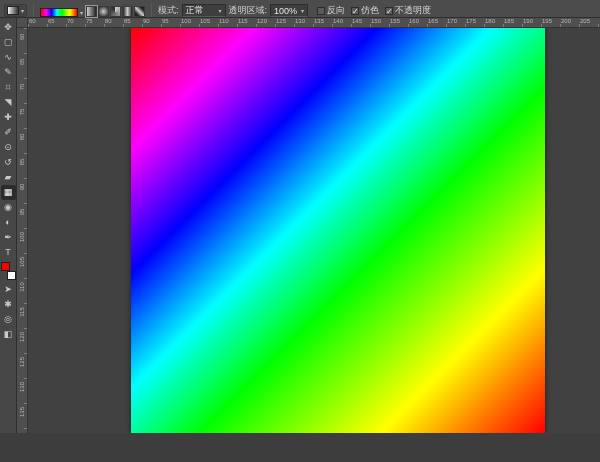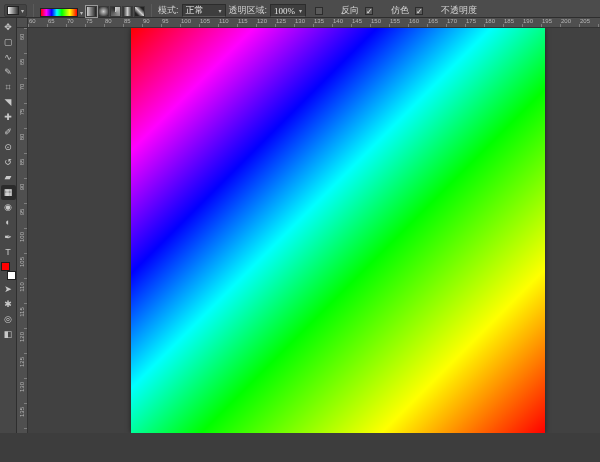--- a/index.html
+++ b/index.html
@@ -42,26 +42,26 @@
   .gt-linear    { background:linear-gradient(90deg,#ccc,#222); }
   .gt-radial    { background:radial-gradient(circle,#ccc,#222); }
   .gt-angle     { background:conic-gradient(#ccc,#222); }
   .gt-reflected { background:linear-gradient(90deg,#222,#ccc,#222); }
   .gt-diamond   { background:linear-gradient(45deg,#222 20%,#ccc 50%,#222 80%); }
   .sep { width:1px; height:13px; background:#3c3c3c; border-right:1px solid #5a5a5a; margin:0 3px; }
   .opt-label { color:#cfcfcf; }
   .dropdown {
     display:inline-flex; align-items:center; justify-content:space-between;
     background:#3e3e3e; border:1px solid #2c2c2c; border-bottom-color:#5a5a5a;
-    height:13px; padding:0 3px; color:#e6e6e6; border-radius:0; gap:4px;font-family:Liberation Serif, serif;
+    height:13px; padding:0 3px; color:#e6e6e6; border-radius:0; gap:4px;
   }
   .dd-mode { min-width:44px; }
   .dd-opacity { min-width:32px; }
   .checkboxes { display:flex; align-items:center; }
-  .cb { display:flex; align-items:center; gap:18px; margin-left:6px; }
+  .cb { display:flex; align-items:center; gap:2px; margin-left:6px; }
   .cb-box { width:8px; height:8px; background:#5a5a5a; border:1px solid #2c2c2c;
     font-size:8px; line-height:8px; color:#f0f0f0; text-align:center; }
 
   
   .tabbar { height:12px; background:#3a3a3a; display:flex; align-items:stretch;
     padding-left:14px; border-bottom:1px solid #2e2e2e; }
   .tab { background:#4a4a4a; color:#d0d0d0; font-size:8px; display:flex;
     align-items:center; padding:0 5px; gap:5px; border:1px solid #2e2e2e; border-bottom:none; }
   .tab-close { color:#aaa; font-size:9px; line-height:9px; }
 

